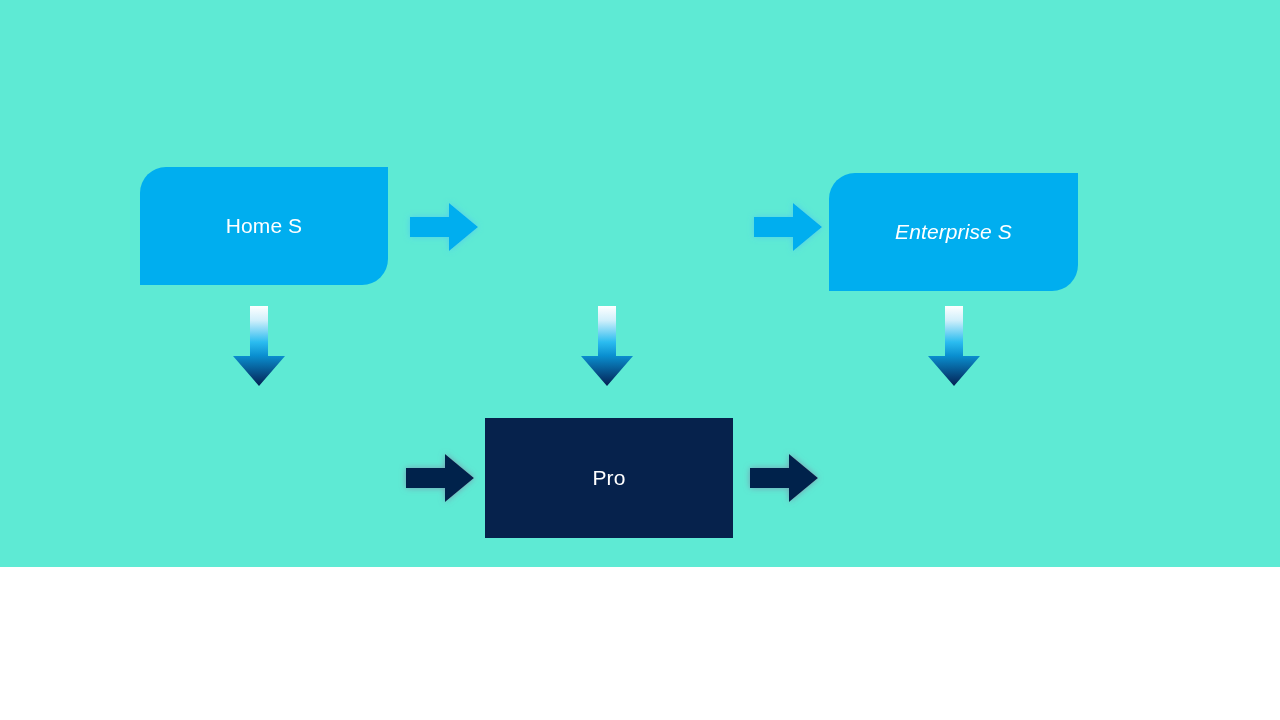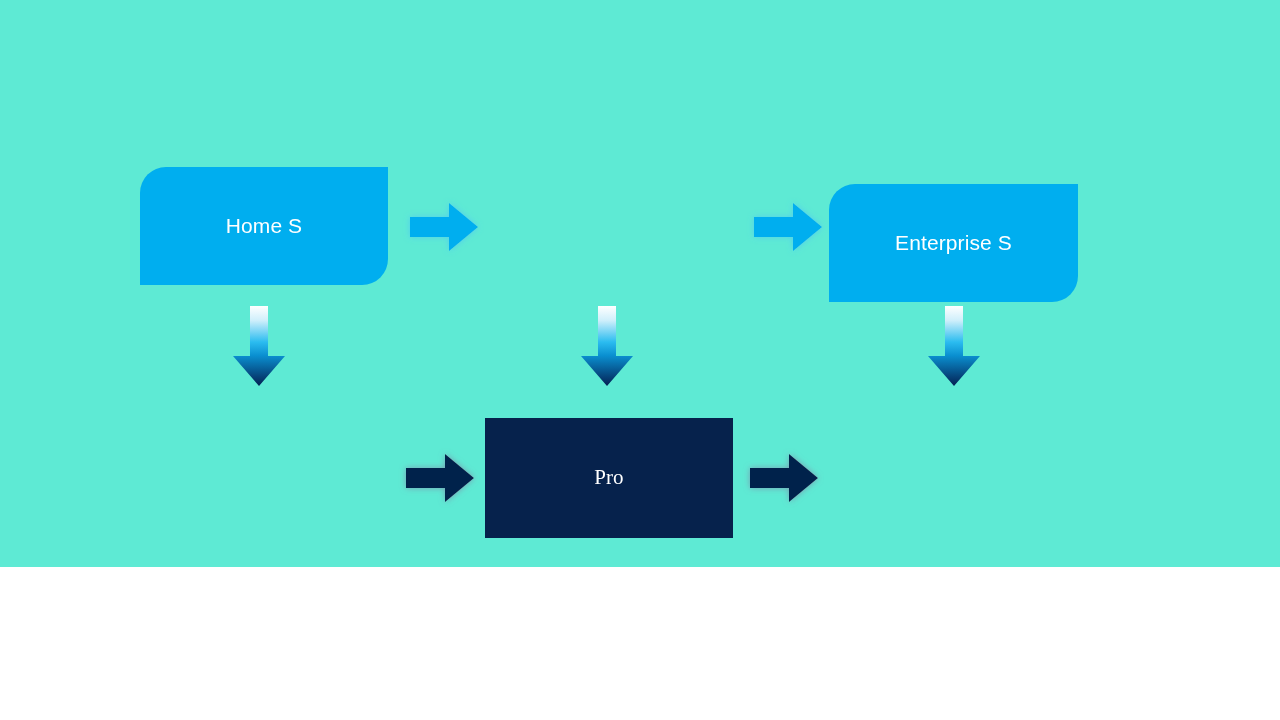--- a/index.html
+++ b/index.html
@@ -73,21 +73,21 @@
 </head>
 <body>
 
 <div id="canvas">
 
   <div class="node node-service" style="left:140px; top:167px; width:248px; height:118px;">
     <span class="node-label">Home S</span>
   </div>
 
 
-  <div class="node node-service" style="left:829px; top:184px; width:249px; height:118px;">
+  <div class="node node-service" style="left:829px; top:173px; width:249px; height:118px;font-style:italic;">
     <span class="node-label">Enterprise S</span>
   </div>
 
   <div class="arrow-h" style="left:408px; top:200px;">
     <svg viewBox="0 0 72 54" xmlns="http://www.w3.org/2000/svg">
       <defs>
         <filter id="glowLight1" x="-60%" y="-60%" width="220%" height="220%">
           <feDropShadow dx="0" dy="0" stdDeviation="3.4" flood-color="#4FC9F2" flood-opacity="0.85"></feDropShadow>
         </filter>
       </defs>
@@ -145,21 +145,21 @@
           <stop offset="45%" stop-color="#2BBCF0"></stop>
           <stop offset="62%" stop-color="#0A8FD0"></stop>
           <stop offset="100%" stop-color="#042052"></stop>
         </linearGradient>
       </defs>
       <path d="M 21,1 L 39,1 L 39,51 L 56,51 L 30,81 L 4,51 L 21,51 Z" fill="url(#vgrad3)"></path>
     </svg>
   </div>
 
 
-  <div class="node node-product" style="left:485px; top:418px; width:248px; height:120px;font-family:Liberation Serif, serif;">
+  <div class="node node-product" style="left:485px; top:418px; width:248px; height:120px;">
     <span class="node-label">Pro</span>
   </div>
 
 
   <div class="arrow-h" style="left:404px; top:451px;">
     <svg viewBox="0 0 72 54" xmlns="http://www.w3.org/2000/svg">
       <defs>
         <filter id="glowDark1" x="-60%" y="-60%" width="220%" height="220%">
           <feDropShadow dx="0" dy="0" stdDeviation="3.4" flood-color="#7E8FAC" flood-opacity="0.85"></feDropShadow>
         </filter>

